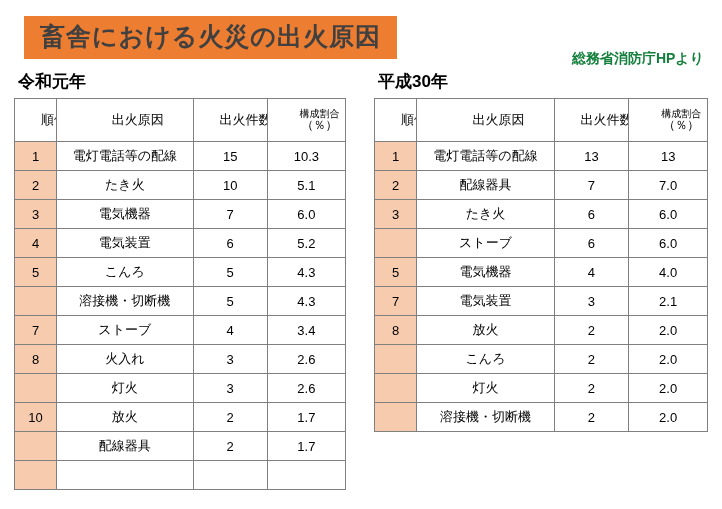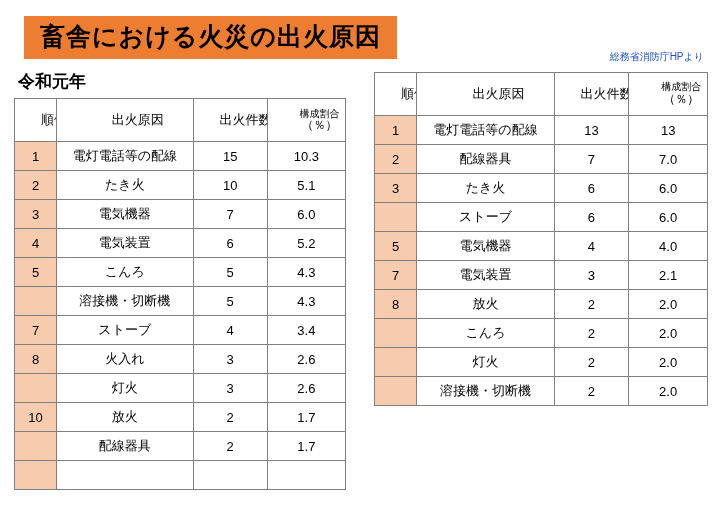--- a/index.html
+++ b/index.html
@@ -13,35 +13,35 @@
     font-family: "Liberation Sans", "DejaVu Sans", sans-serif;
     color: #000000;
     position: relative;
     overflow: hidden;
   }
   .title-bar {
     position: absolute;
     left: 24px;
     top: 16px;
     background: #ed7d31;
-    color: #000000;
+    color: #404040;
     font-size: 25px;
     font-weight: bold;
     padding: 6px 16px 8px 16px;
     letter-spacing: 1px;
     line-height: 1.15;
     white-space: nowrap;
   }
   .source-note {
     position: absolute;
     right: 18px;
     top: 50px;
-    font-size: 10px;
-    font-weight: normal;
-    color: #1d4ed8;
+    font-size: 14px;
+    font-weight: bold;
+    color: #15803d;
     white-space: nowrap;
   }
   .panel {
     position: absolute;
     top: 72px;
   }
   .panel-left { left: 14px; width: 332px; }
   .panel-right { left: 374px; width: 334px; }
 
   .panel-heading {
@@ -201,20 +201,21 @@
         <td class="cell-rank empty"></td>
         <td class="cause-cell"></td>
         <td></td>
         <td></td>
       </tr>
     </tbody>
   </table>
 </div>
 
 <div class="panel panel-right">
+  <div class="panel-heading">平成30年</div>
   <table class="data-table">
     <colgroup>
       <col class="col-rank">
         <col class="col-cause">
         <col class="col-count">
         <col class="col-pct">
     </colgroup>
     <thead>
       <tr>
         <th class="hdr hdr-rank">順位</th>

